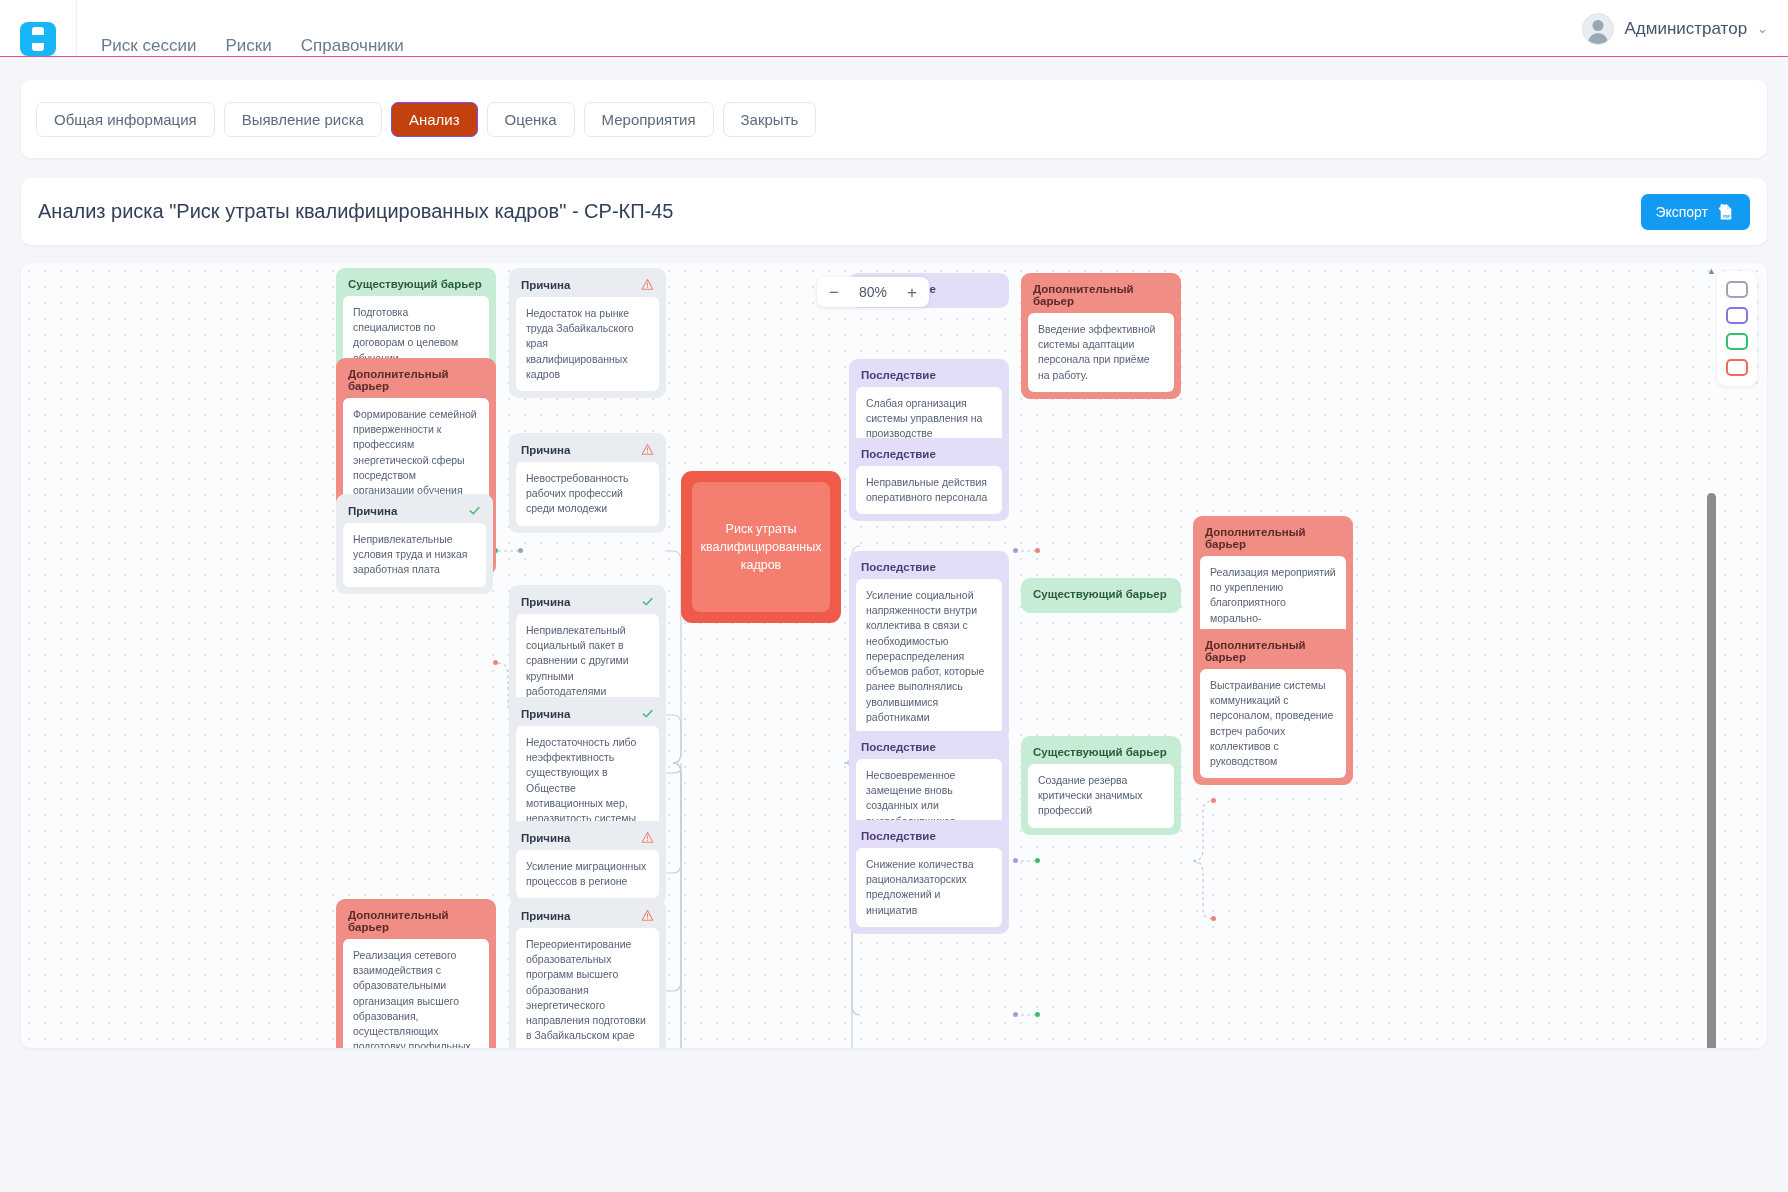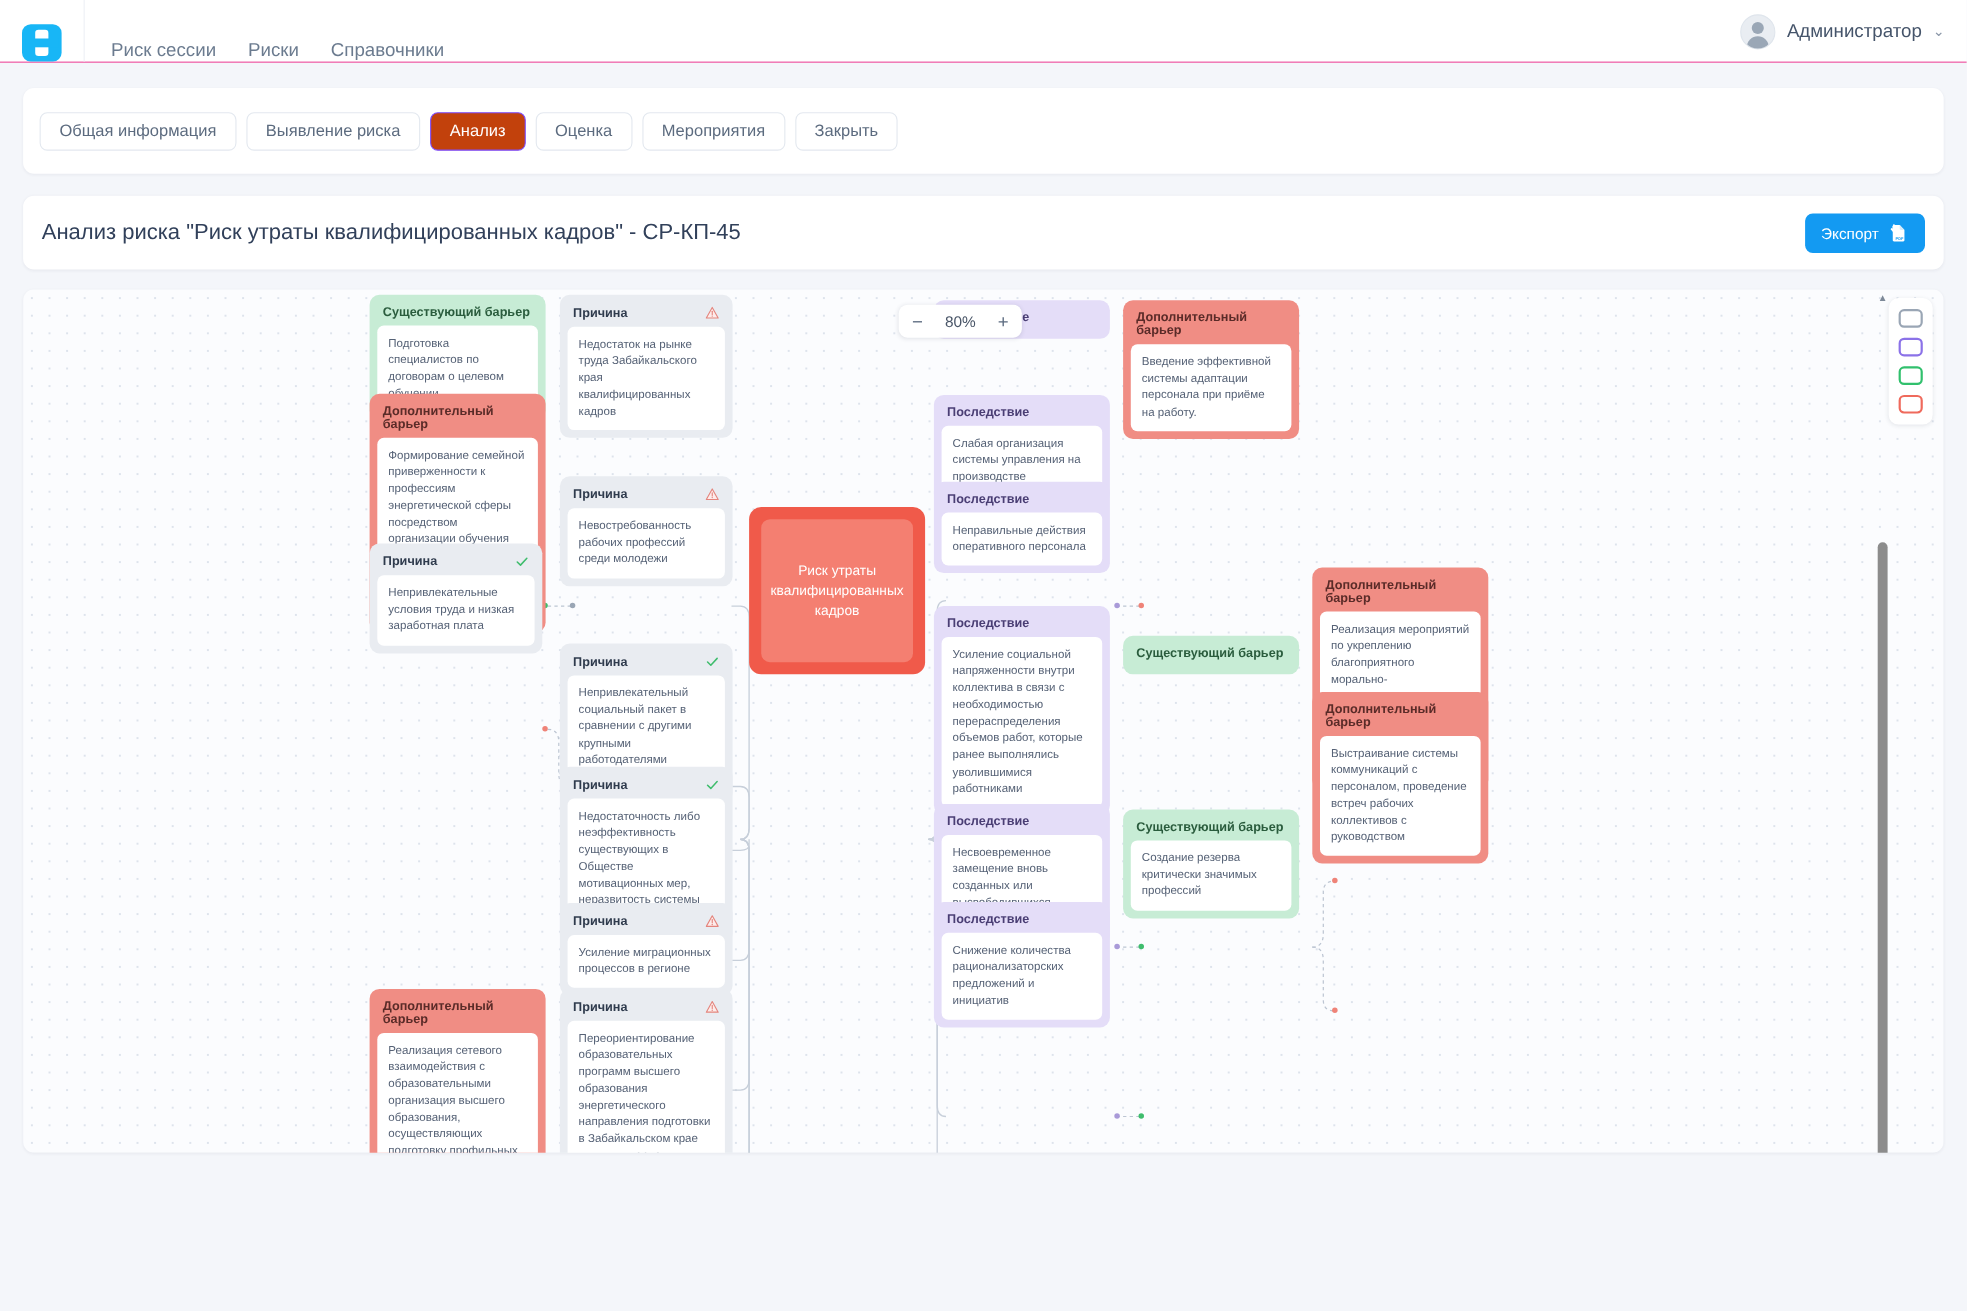--- a/index.html
+++ b/index.html
@@ -388,21 +388,21 @@
       <span>Причина</span>
       <svg class="ico" viewBox="0 0 14 14">
           <path d="M7 1.6 12.8 12H1.2z" fill="#fdeceb" stroke="#e4857d" stroke-width="1.1" stroke-linejoin="round"></path>
           <path d="M7 5.4v3" stroke="#e4857d" stroke-width="1.1" stroke-linecap="round"></path>
           <circle cx="7" cy="10.1" r=".7" fill="#e4857d"></circle>
         </svg>
     </div>
     <div class="body">Переориентирование образовательных программ высшего образования энергетического направления подготовки в Забайкальском крае для нужд горно-добывающей отрасли</div>
   </div>
 
-  <div class="node risk" style="left:660px;top:198px;width:160px;height:152px">
+  <div class="node risk" style="left:660px;top:208px;width:160px;height:152px">
     <div class="risk-inner">Риск утраты квалифицированных кадров</div>
   </div>
 
   <div class="node conseq" style="left:828px;top:10px;width:160px">
     <div class="hdr">
       <span>Последствие</span>
     </div>
   </div>
 
   <div class="node conseq" style="left:828px;top:96px;width:160px">

